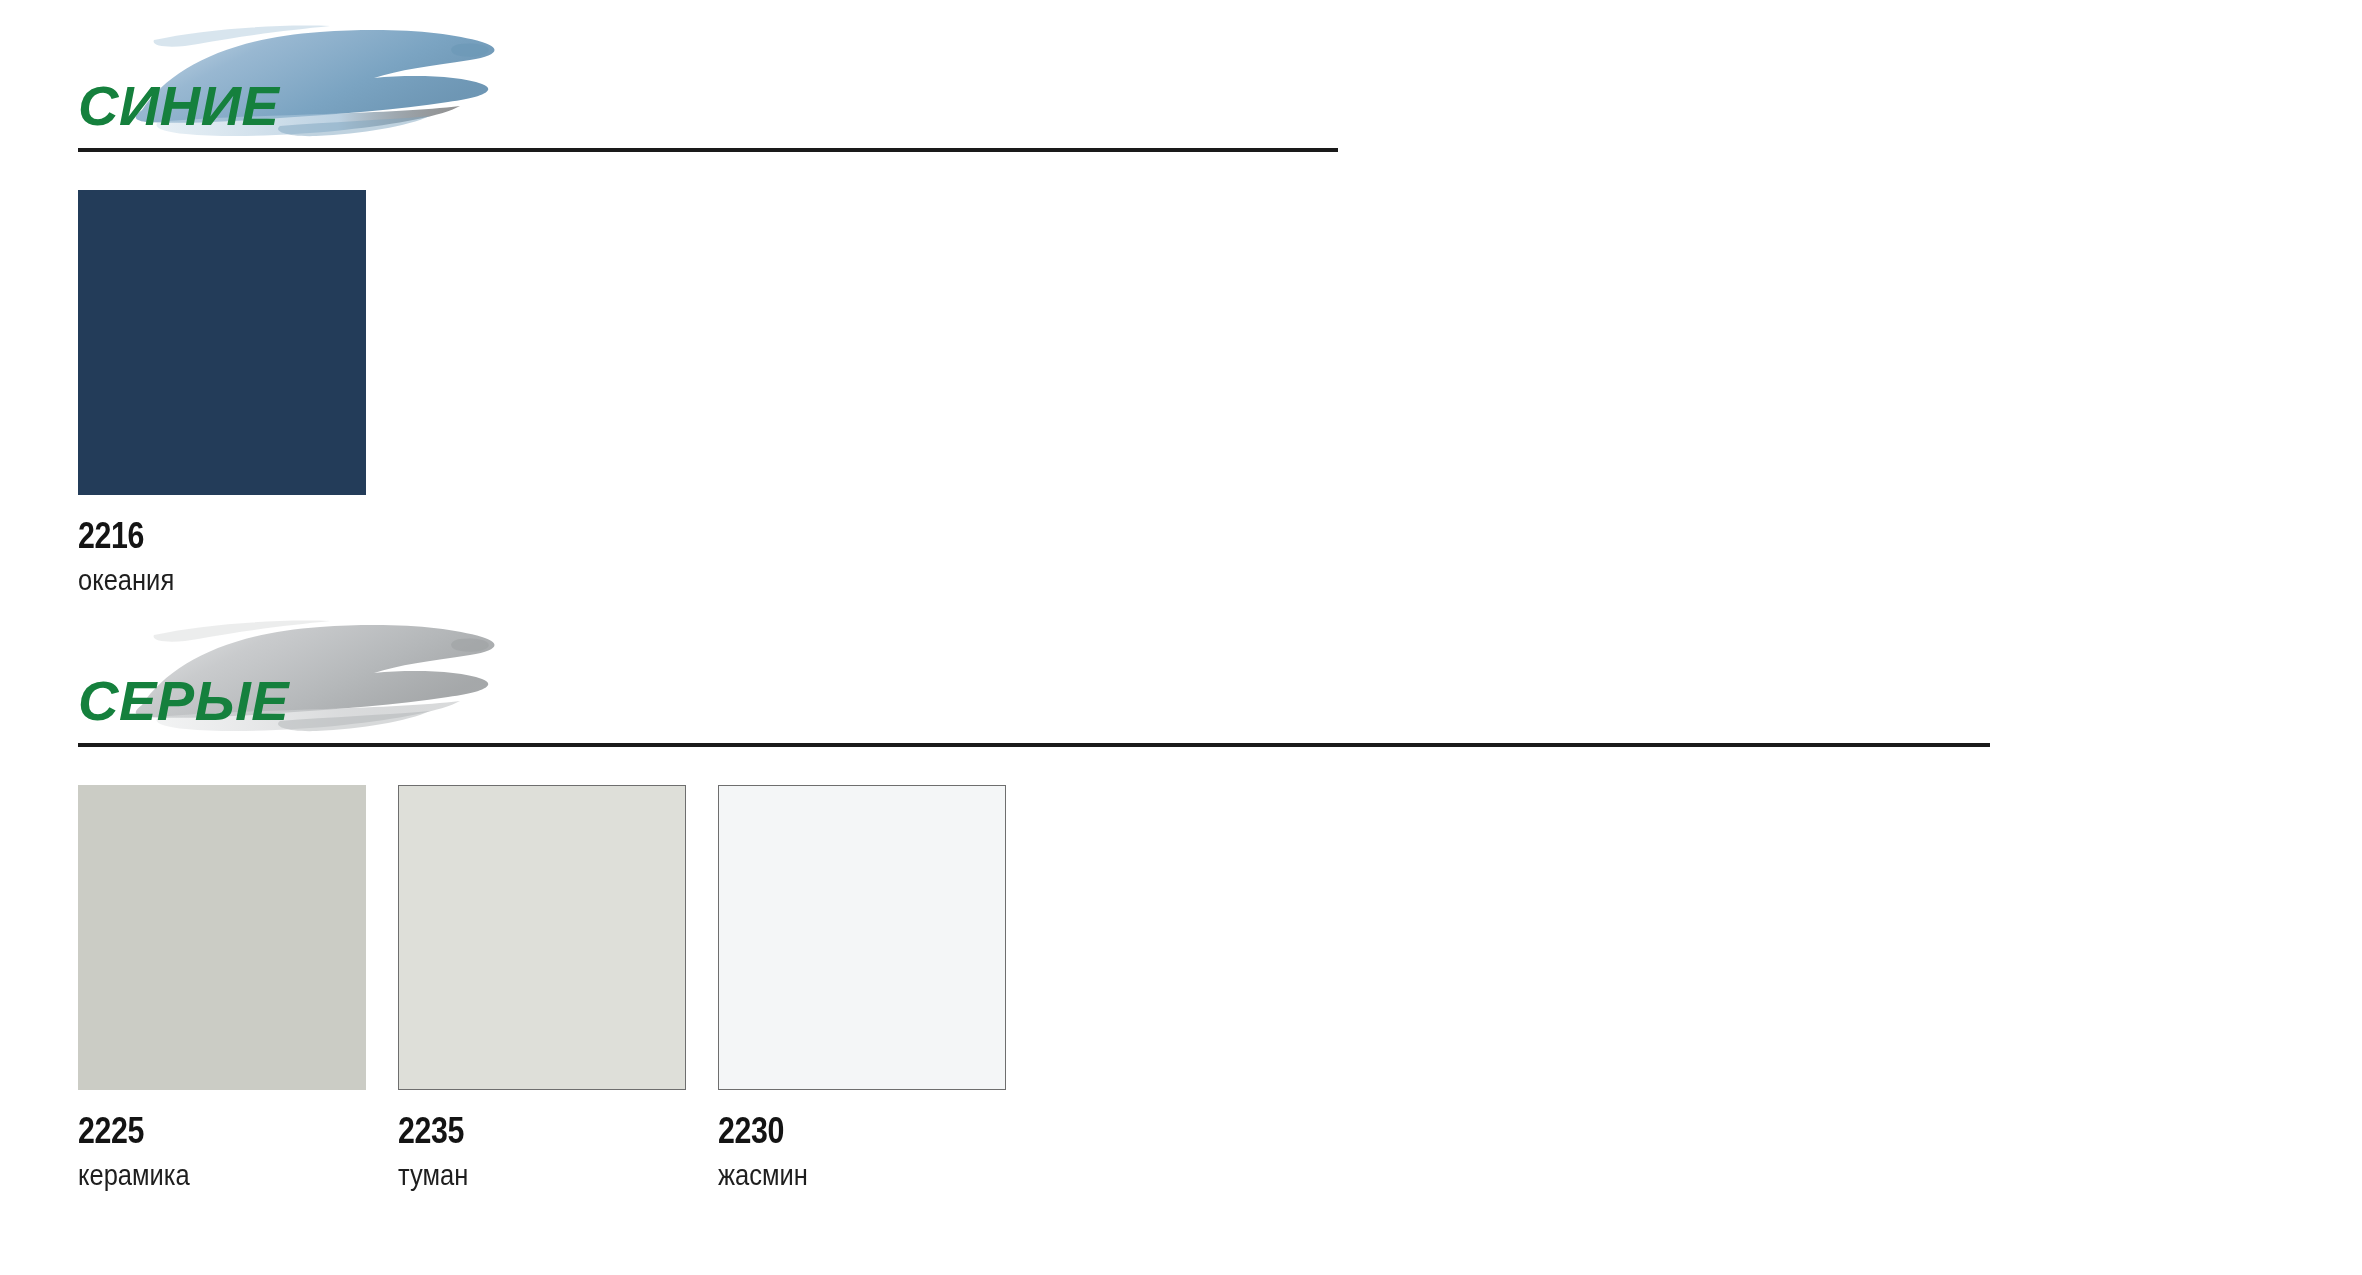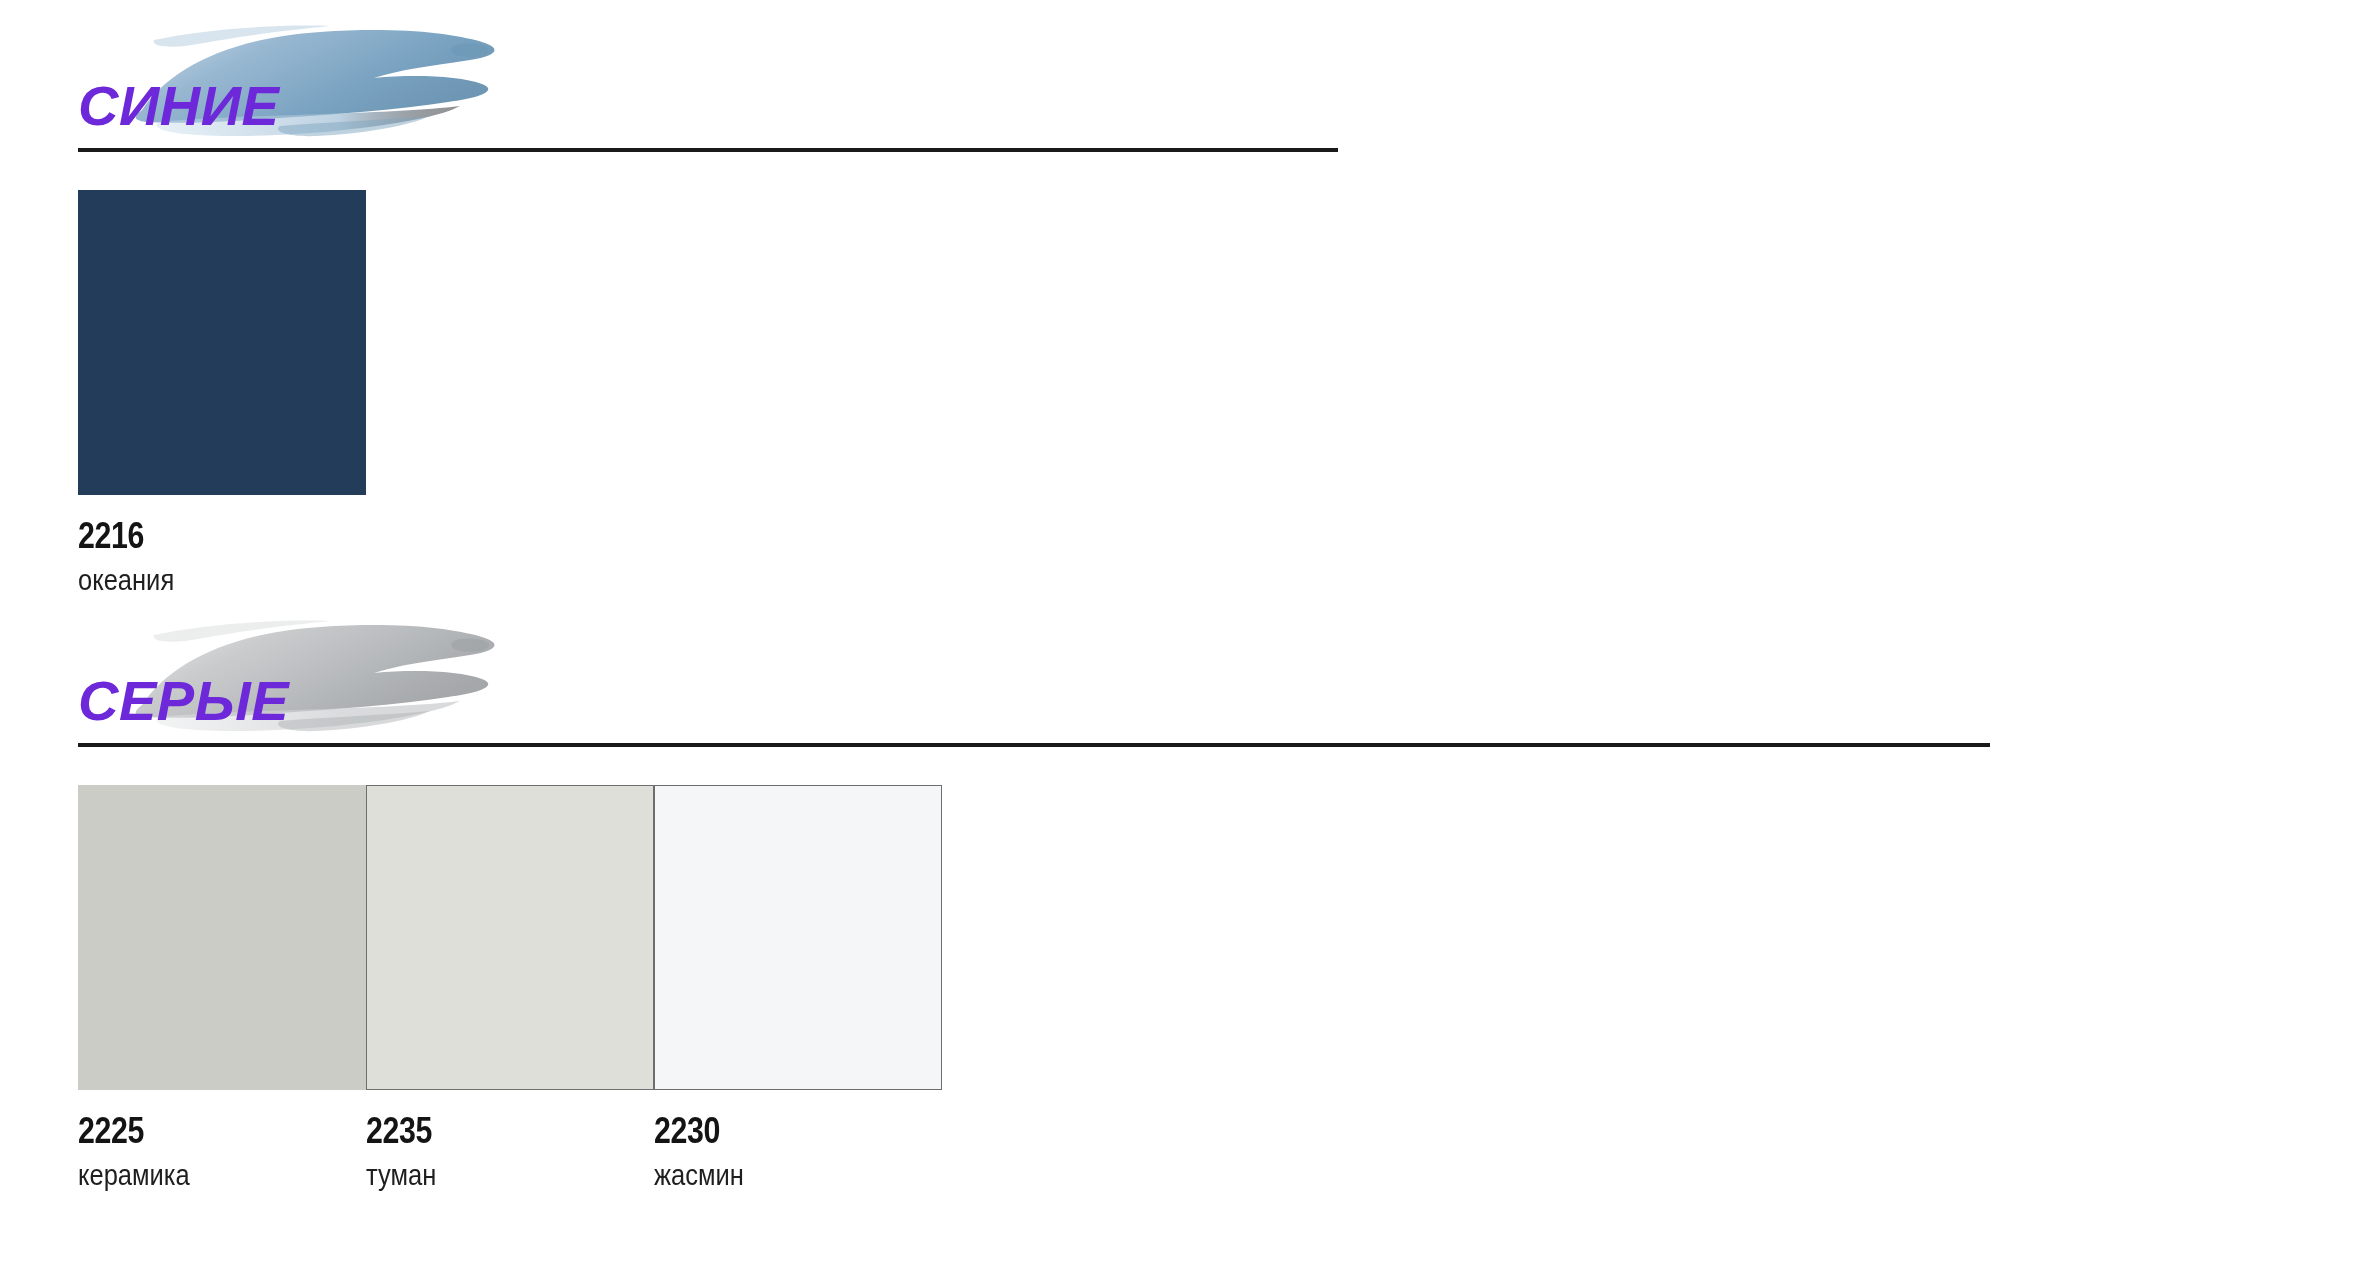--- a/index.html
+++ b/index.html
@@ -48,21 +48,21 @@
 
   .section-title {
     position: absolute;
     left: 78px;
     top: 78px;
     font-family: "Liberation Sans", sans-serif;
     font-style: italic;
     font-weight: bold;
     font-size: 56px;
     letter-spacing: 0.5px;
-    color: #6d28d9;
+    color: #15803d;
     line-height: 1;
     white-space: nowrap;
     z-index: 3;
   }
 
   .rule {
     position: absolute;
     left: 78px;
     top: 148px;
     height: 4px;
@@ -71,20 +71,21 @@
   }
   .rule-blue { width: 1260px; }
   .rule-grey { width: 1912px; }
 
   
   .swatch-row {
     position: absolute;
     left: 78px;
     top: 190px;
     display: flex;
+    gap: 32px;
   }
 
   .swatch-cell {
     width: 288px;
   }
 
   .swatch-chip {
     width: 288px;
     height: 305px;
     display: block;

